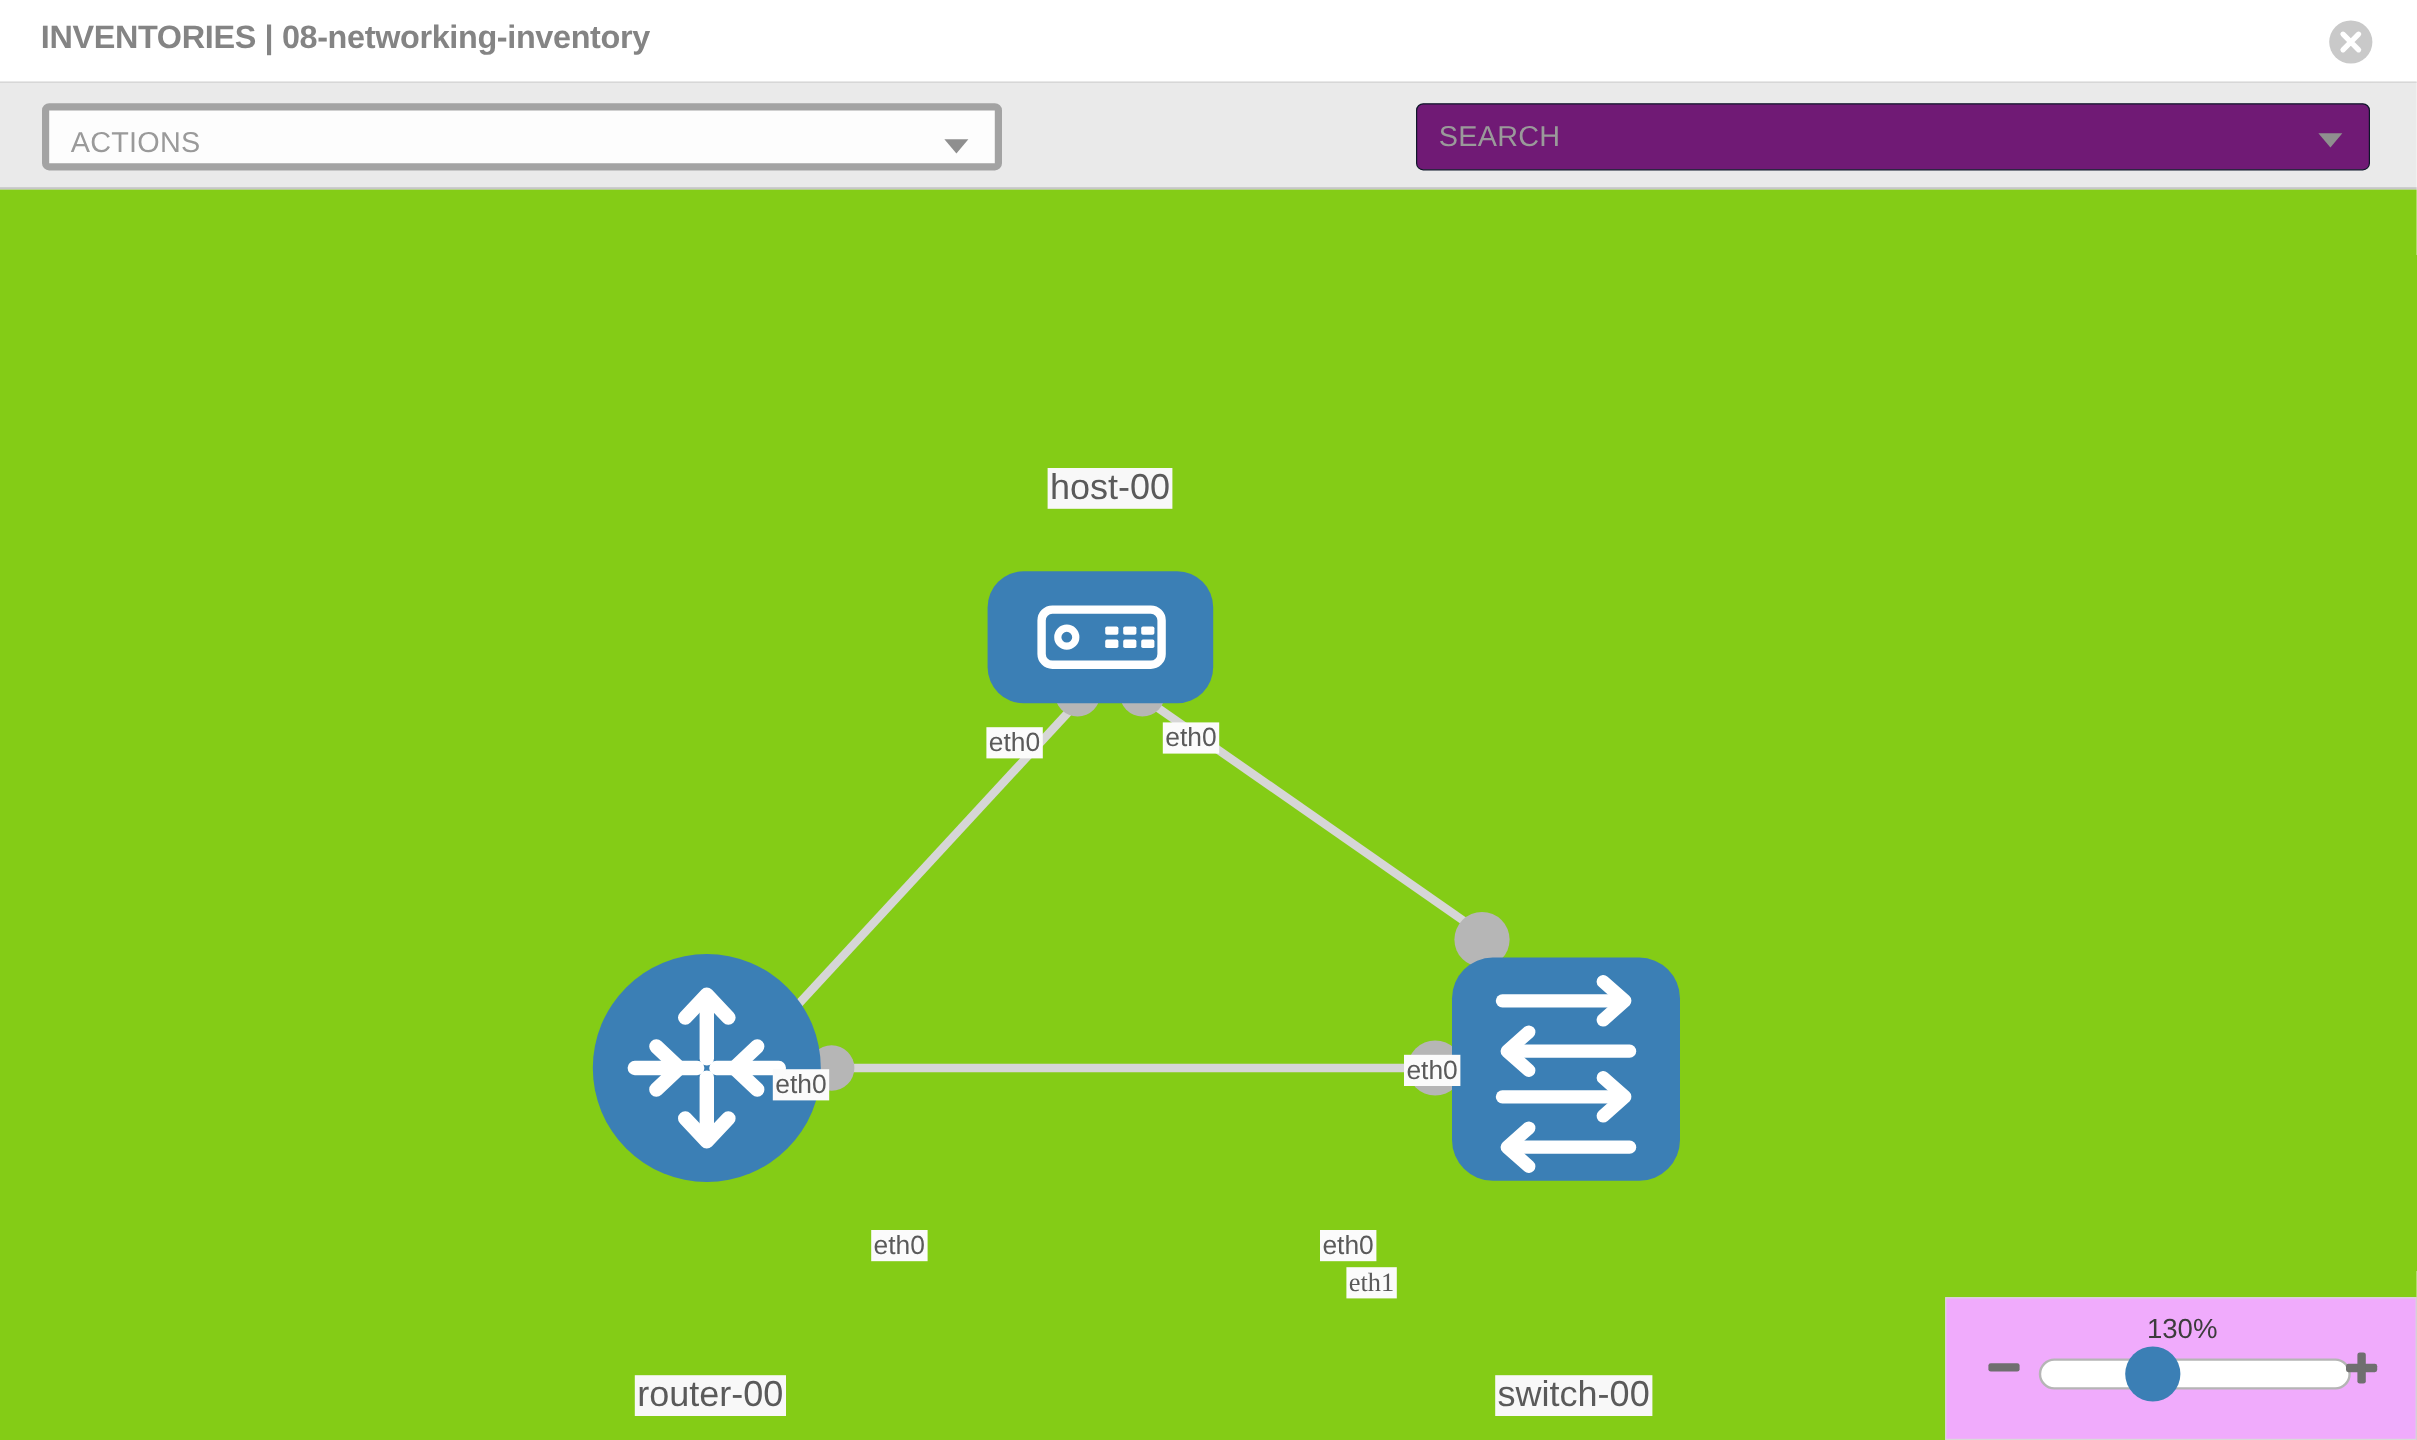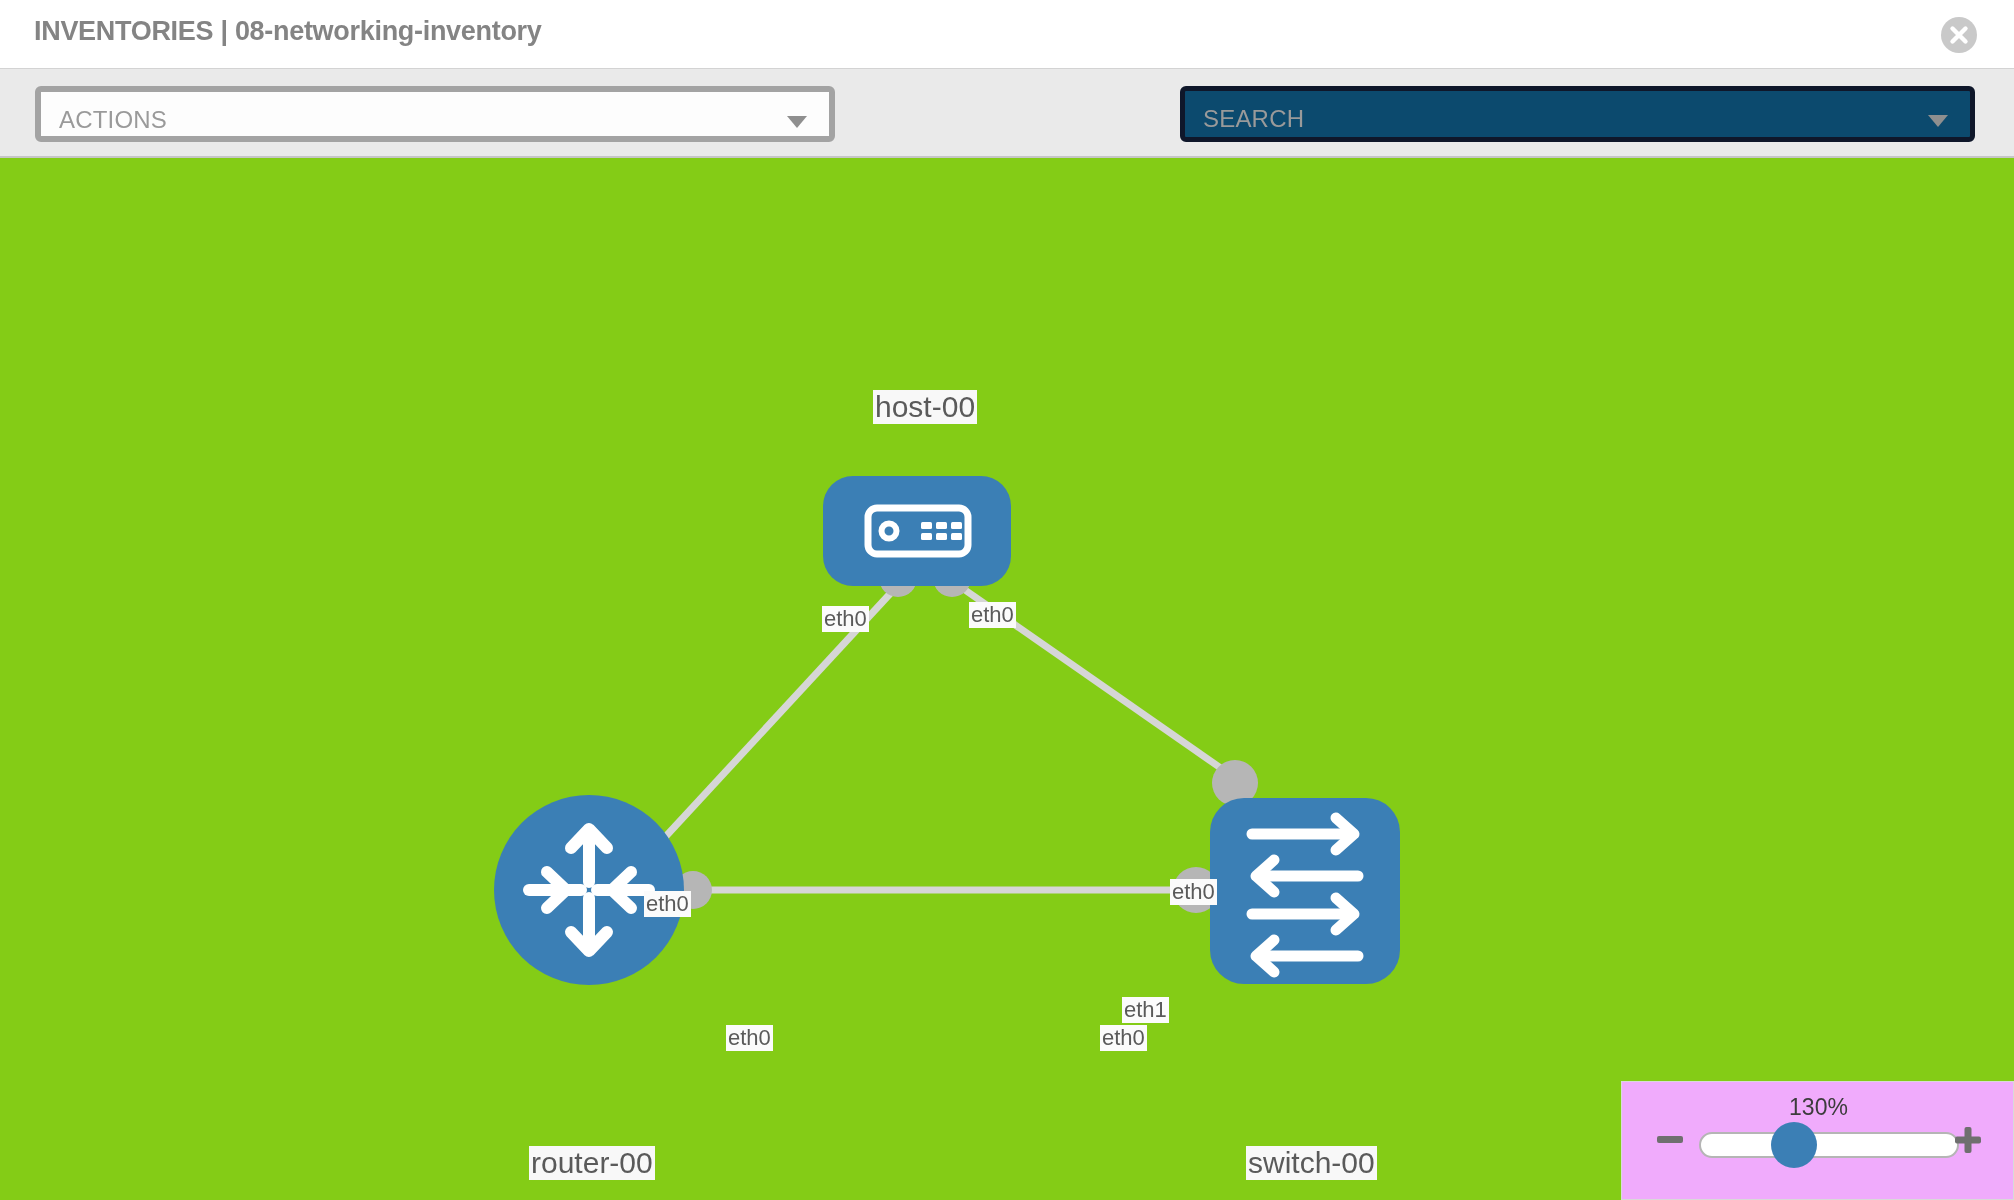--- a/index.html
+++ b/index.html
@@ -83,22 +83,22 @@
     cursor: pointer;
   }
   .tool-icon svg { display: block; }
   #wrench-icon { left: 1040px; }
   #key-icon { left: 1108px; }
 
   .search-select {
     position: absolute;
     left: 1180px; top: 17px;
     width: 795px; height: 56px;
-    background: #0c4a6e;
-    border: 5px solid #0f172a;
+    background: #701a75;
+    border: 1px solid #0f172a;
     border-radius: 6px;
     cursor: text;
   }
   .search-select .sel-label {
     position: absolute;
     left: 18px; top: 14px;
     font-size: 24px;
     color: #9a9a9a;
     letter-spacing: 0.2px;
   }
@@ -301,21 +301,21 @@
     <div class="iface-label" style="left:969px; top:444px;">eth0</div>
 
     <div class="iface-label" style="left:644px; top:733px;">eth0</div>
 
     <div class="iface-label" style="left:1170px; top:721px;">eth0</div>
 
     <div class="iface-label" style="left:726px; top:867px;">eth0</div>
 
     <div class="iface-label" style="left:1100px; top:867px;">eth0</div>
 
-    <div class="iface-label" style="left:1122px; top:839px;">eth1</div>
+    <div class="iface-label" style="left:1122px; top:898px;font-family:Liberation Serif, serif;">eth1</div>
   </div>
 
   <div class="zoom-panel">
     <div class="zoom-value">130%</div>
 
     <div class="zoom-minus">
       <svg width="28" height="28" viewBox="0 0 28 28" aria-hidden="true">
         <rect x="1" y="10" width="26" height="7" rx="2" fill="#6f6f6f"></rect>
       </svg>
     </div>

